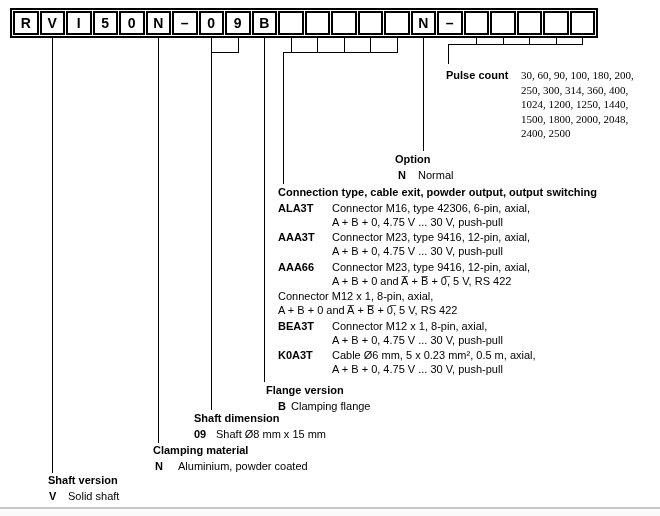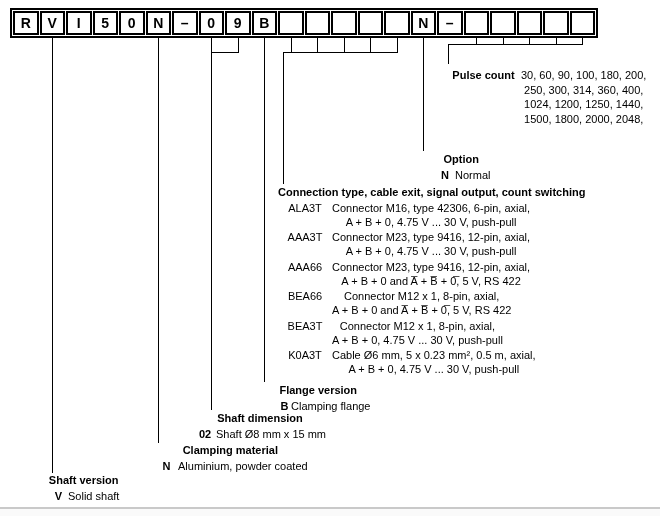--- a/index.html
+++ b/index.html
@@ -14,31 +14,31 @@
   }
   .code-box {
     box-sizing:border-box; width:25.5px; height:24px; border:2px solid #000;
     display:flex; align-items:center; justify-content:center;
     font-weight:bold; font-size:14px; line-height:1;
   }
   
   .vline { position:absolute; width:1px; background:#000; }
   .hline { position:absolute; height:1px; background:#000; }
   
-  .grp { position:absolute; font-size:11px; line-height:14px; white-space:nowrap;text-align:center; }
+  .grp { position:absolute; font-size:11px; line-height:14px; white-space:nowrap; }
   .hd { font-weight:bold; }
   .kv { margin-top:2px; }
   .k { font-weight:bold; display:inline-block; }
   
   .conn-row { display:flex; margin-top:1.5px; }
-  .conn-row .code { font-weight:normal; flex:0 0 54px; }
+  .conn-row .code { font-weight:bold; flex:0 0 54px; }
   
   .pulse-flex { display:flex; }
   .pulse-flex .hd { flex:0 0 75px; }
-  .pulse-vals div { line-height:14.6px; }
+  .pulse-vals div { line-height:14.6px;font-family:Liberation Serif, serif; }
   
   .divider { position:absolute; left:0; top:507px; width:660px; height:1.5px; background:#c9c9c9; }
   .below-band { position:absolute; left:0; top:508.5px; width:660px; height:7.5px; background:#fafafa; }
 </style>
 </head>
 <body>
 
 <div class="page">
 
   <div class="code-row">
@@ -92,33 +92,34 @@
   <div class="vline" style="left:448px;top:44px;height:20px"></div>
 
   <div class="grp" style="left:446px;top:68px">
     <div class="pulse-flex">
       <span class="hd">Pulse count</span>
       <div class="pulse-vals">
         <div>30, 60, 90, 100, 180, 200,</div>
         <div>250, 300, 314, 360, 400,</div>
         <div>1024, 1200, 1250, 1440,</div>
         <div>1500, 1800, 2000, 2048,</div>
+        <div>2400, 2500</div>
       </div>
     </div>
   </div>
 
-  <div class="grp" style="left:432px;top:152px">
+  <div class="grp" style="left:395px;top:152px">
     <div class="hd">Option</div>
     <div class="kv">
       <span class="k" style="padding-left:3px;width:20px">N</span><span>Normal</span>
     </div>
   </div>
 
   <div class="grp" style="left:278px;top:185px">
-    <div class="hd">Connection type, cable exit, signal output, count switching</div>
+    <div class="hd">Connection type, cable exit, powder output, output switching</div>
     <div class="conn-row">
       <span class="code">ALA3T</span>
       <span class="desc">
         <div>Connector M16, type 42306, 6-pin, axial,</div>
         <div>A + B + 0, 4.75 V ... 30 V, push-pull</div>
       </span>
     </div>
     <div class="conn-row">
       <span class="code">AAA3T</span>
       <span class="desc">
@@ -127,21 +128,20 @@
       </span>
     </div>
     <div class="conn-row">
       <span class="code">AAA66</span>
       <span class="desc">
         <div>Connector M23, type 9416, 12-pin, axial,</div>
         <div>A + B + 0 and A̅ + B̅ + 0̅, 5 V, RS 422</div>
       </span>
     </div>
     <div class="conn-row">
-      <span class="code">BEA66</span>
       <span class="desc">
         <div>Connector M12 x 1, 8-pin, axial,</div>
         <div>A + B + 0 and A̅ + B̅ + 0̅, 5 V, RS 422</div>
       </span>
     </div>
     <div class="conn-row">
       <span class="code">BEA3T</span>
       <span class="desc">
         <div>Connector M12 x 1, 8-pin, axial,</div>
         <div>A + B + 0, 4.75 V ... 30 V, push-pull</div>
@@ -159,21 +159,21 @@
   <div class="grp" style="left:266px;top:383px">
     <div class="hd">Flange version</div>
     <div class="kv">
       <span class="k" style="padding-left:12px;width:13px">B</span><span>Clamping flange</span>
     </div>
   </div>
 
   <div class="grp" style="left:194px;top:411px">
     <div class="hd">Shaft dimension</div>
     <div class="kv">
-      <span class="k" style="width:22px">02</span><span>Shaft Ø8 mm x 15 mm</span>
+      <span class="k" style="width:22px">09</span><span>Shaft Ø8 mm x 15 mm</span>
     </div>
   </div>
 
   <div class="grp" style="left:153px;top:443px">
     <div class="hd">Clamping material</div>
     <div class="kv">
       <span class="k" style="padding-left:2px;width:23px">N</span><span>Aluminium, powder coated</span>
     </div>
   </div>
 

